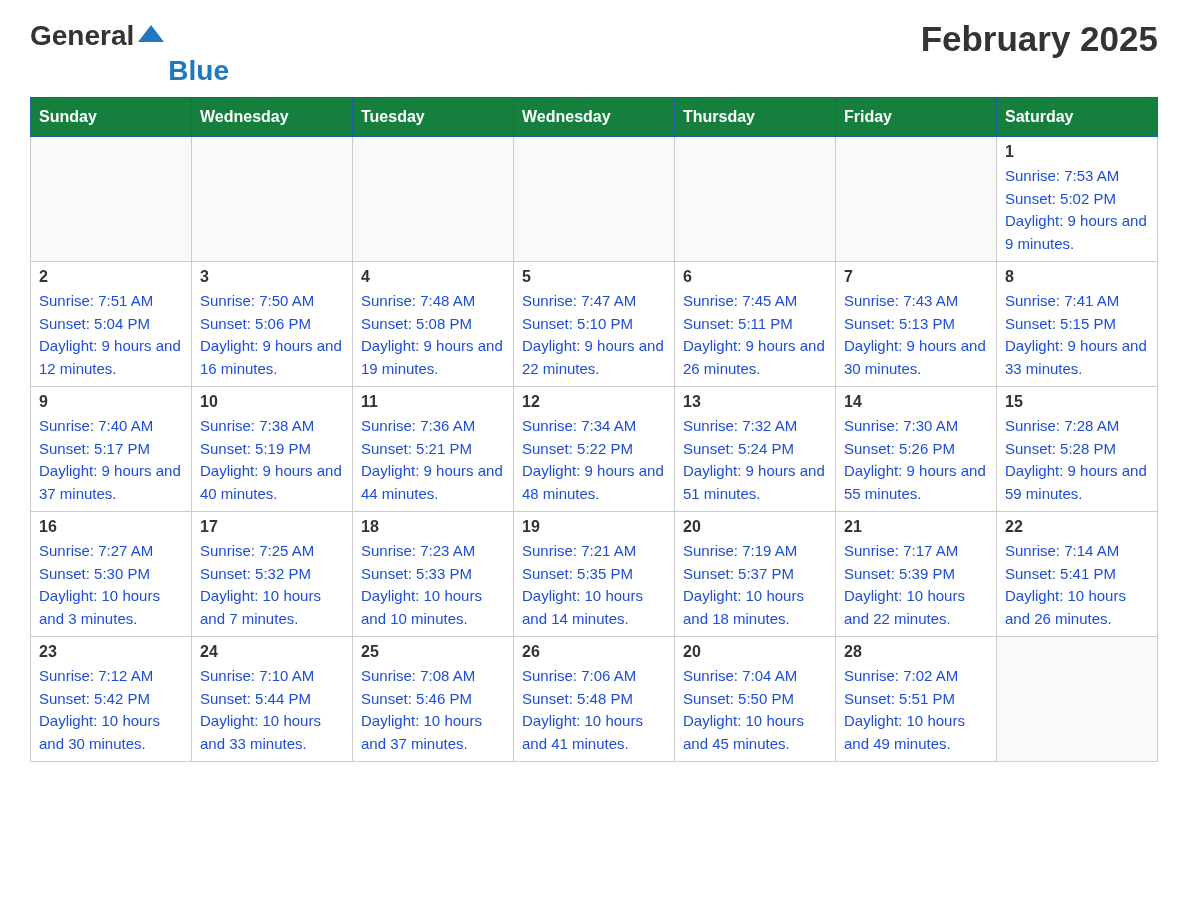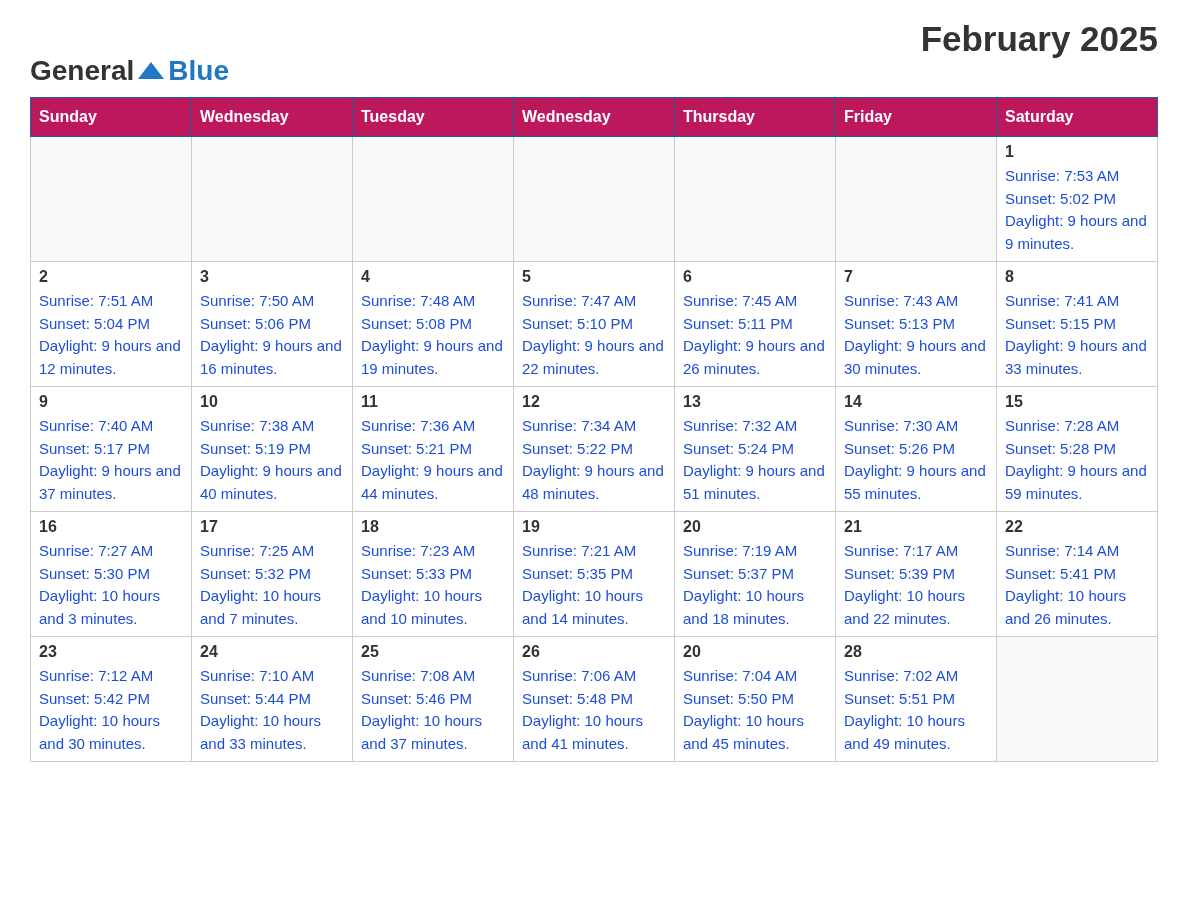--- a/index.html
+++ b/index.html
@@ -11,21 +11,21 @@
       min-height: 918px;
     }
     #header {
       display: flex;
       justify-content: space-between;
       align-items: flex-start;
       margin-bottom: 10px;
     }
     #logo {
       display: flex;
-      align-items: flex-end;
+      align-items: flex-start;
       gap: 0;
     }
     #logo-text-general {
       font-size: 28px;
       font-weight: bold;
       color: #333;
     }
     #logo-icon {
       width: 30px;
       height: 30px;
@@ -50,21 +50,21 @@
       font-size: 18px;
       color: #555;
       margin-top: 4px;
     }
     #calendar {
       width: 100%;
       border-collapse: collapse;
       margin-top: 10px;
     }
     #calendar thead th {
-      background-color: #be185d;
+      background-color: #15803d;
       color: #fff;
       font-size: 16px;
       font-weight: bold;
       padding: 10px 8px;
       text-align: left;
       border: 1px solid #1a5fa0;
     }
     #calendar tbody td {
       vertical-align: top;
       border: 1px solid #ccc;

